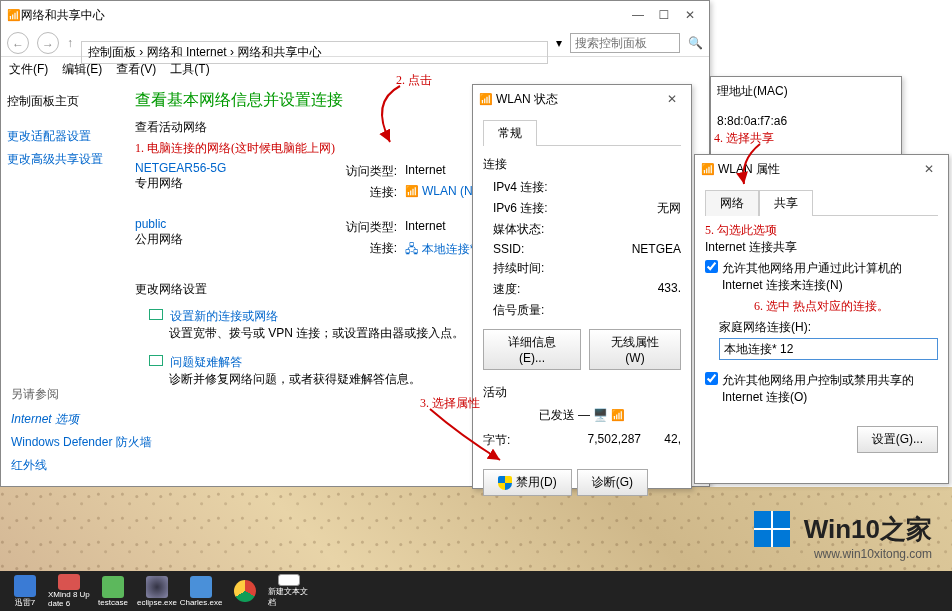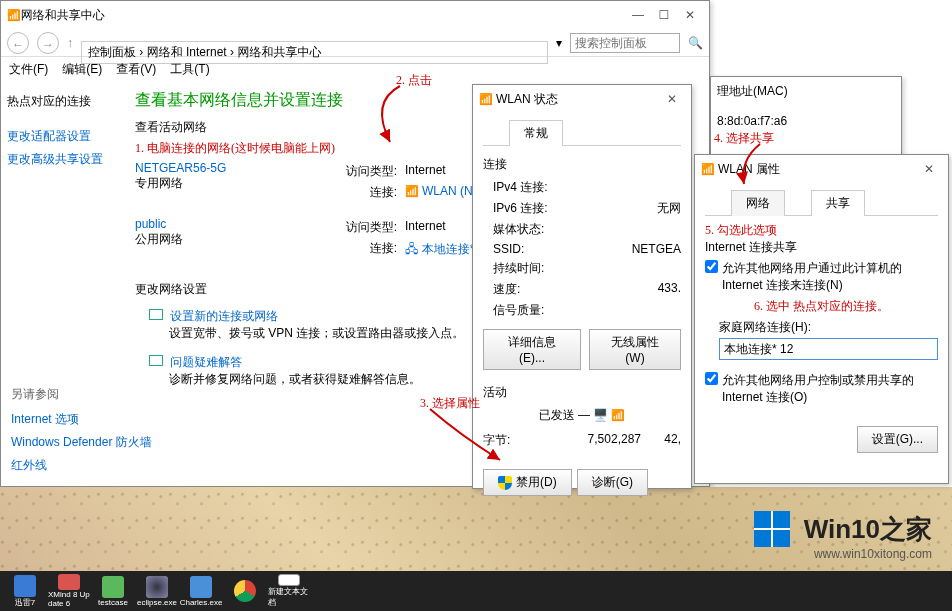--- a/index.html
+++ b/index.html
@@ -16,21 +16,21 @@
 .searchbox { border: 1px solid #aaa; padding: 2px 4px; width: 110px; font-size: 12px; }
 .menu { display: flex; gap: 14px; padding: 4px 8px; font-size: 12px; }
 .main { display: flex; }
 .sidebar { width: 120px; padding: 8px 6px; }
 .sidebar div { padding: 3px 0; cursor: pointer; }
 .ann { font-family: KaiTi, serif; }
 .network-row { display: flex; padding: 2px 0; }
 .network-row .lbl { width: 70px; text-align: right; padding-right: 8px; }
 .wifi-icon::before { content: "📶"; font-size: 11px; }
 .btn { border: 1px solid #aaa; background: linear-gradient(#fff,#e5e5e5); padding: 4px 14px; font-size: 12px; cursor: pointer; }
-.tab { display: inline-block; padding: 4px 14px; border: 1px solid #ccc; border-bottom: none; background: #fff; position: relative; top: 1px; cursor: pointer; margin-left: 26px; }
+.tab { display: inline-block; padding: 4px 14px; border: 1px solid #ccc; border-bottom: none; background: #fff; position: relative; top: 1px; cursor: pointer; }
 .tab.inactive { background: #f5f5f5; font-family: Liberation Serif, serif; }
 .tabline { border-bottom: 1px solid #ccc; }
 .chk { display: flex; align-items: flex-start; gap: 4px; padding: 4px 0; }
 .input { border: 1px solid #4a90d9; padding: 3px 4px; width: 100%; font-size: 12px; }
 .arrow { position: absolute; z-index: 100; }
 .taskbar { position: absolute; bottom: 0; left: 0; right: 0; height: 40px; background: #222; display: flex; align-items: center; padding: 0 4px; gap: 2px; }
 .taskicon { width: 42px; height: 34px; display: flex; flex-direction: column; align-items: center; justify-content: center; font-size: 8px; color: #fff; cursor: pointer; }
 .taskicon .ico { width: 22px; height: 22px; border-radius: 3px; }
 .desktop-bg { position: absolute; top: 487px; left: 0; right: 0; height: 85px; background: linear-gradient(45deg,#d4b896,#e8d4a8,#cfb88a,#deca9c); }
 .desktop-bg::before{ content:""; position:absolute; inset:0; background: radial-gradient(circle at 10% 30%, rgba(100,70,40,0.25) 1px, transparent 2px), radial-gradient(circle at 40% 70%, rgba(100,70,40,0.2) 1px, transparent 2px), radial-gradient(circle at 70% 40%, rgba(100,70,40,0.25) 1px, transparent 2px); background-size: 24px 24px; }
@@ -68,21 +68,21 @@
     <span>🔍</span>
   </div>
   <div class="menu">
     <span>文件(F)</span>
     <span>编辑(E)</span>
     <span>查看(V)</span>
     <span>工具(T)</span>
   </div>
   <div class="main">
     <div class="sidebar">
-      <div>热点对应的连接</div>
+      <div>控制面板主页</div>
       <div class="link" style="margin-top:12px;">更改适配器设置</div>
       <div class="link">更改高级共享设置</div>
     </div>
     <div style="flex:1; padding:8px 14px;">
       <div class="green" style="font-size:16px;">查看基本网络信息并设置连接</div>
       <div style="margin:8px 0 4px;">查看活动网络</div>
       <div class="red ann">1. 电脑连接的网络(这时候电脑能上网)</div>
 
       <div style="display:flex; margin:4px 0 14px;">
         <div style="width:200px;">
@@ -126,21 +126,21 @@
       </div>
       <div style="margin:12px 0 4px 14px;">
         <span class="monitor-ico"></span>
         <span class="link">问题疑难解答</span>
         <div style="margin-left:20px;">诊断并修复网络问题，或者获得疑难解答信息。</div>
       </div>
     </div>
   </div>
   <div style="position:absolute; left:10px; bottom:12px; width:160px;">
     <div style="color:#666;">另请参阅</div>
-    <div class="link" style="margin-top:8px;">Internet 选项</div>
+    <div class="link" style="margin-top:8px;font-style:italic;">Internet 选项</div>
     <div class="link" style="margin-top:6px;">Windows Defender 防火墙</div>
     <div class="link" style="margin-top:6px;">红外线</div>
   </div>
 </div>
 
 <div class="win" style="left:710px; top:76px; width:192px; height:80px; z-index:1;">
   <div style="padding:6px;">
     <div>理地址(MAC)</div>
     <div style="margin-top:14px;">8:8d:0a:f7:a6</div>
   </div>

